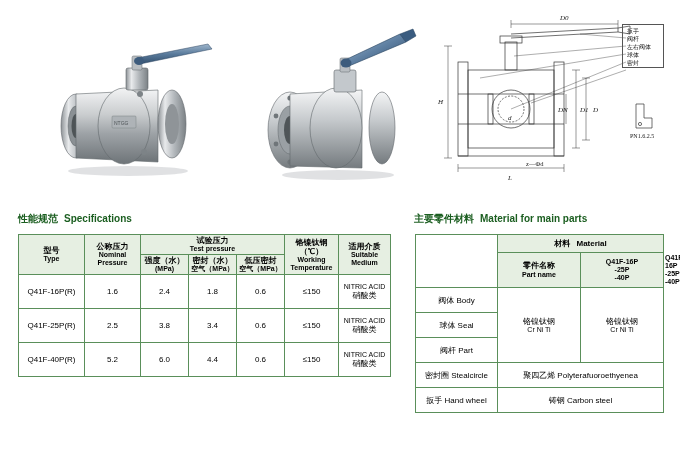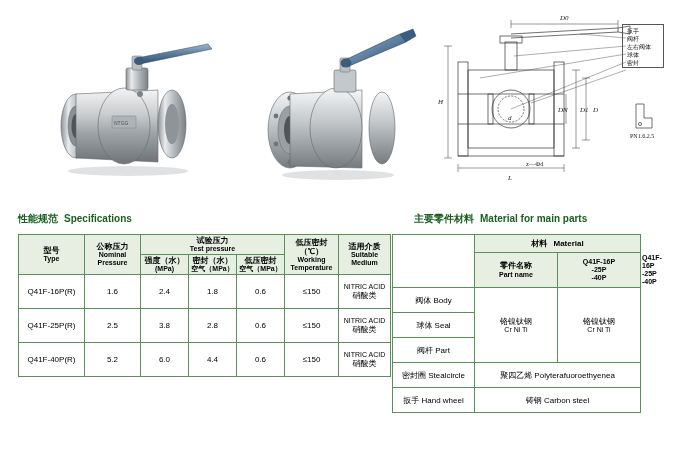--- a/index.html
+++ b/index.html
@@ -61,21 +61,21 @@
   #spec-table {
     position: absolute;
     left: 18px; top: 234px;
     width: 372px;
   }
   #spec-table td, #spec-table th { height: 18px; }
   #spec-table tr.datarow td { height: 34px; }
 
   #mat-table {
     position: absolute;
-    left: 392px; top: 234px;
+    left: 415px; top: 234px;
     width: 248px;
     padding-left: 28px;
   }
   #mat-table td, #mat-table th { height: 18px; }
   #mat-table tr.datarow td { height: 25px; margin-top: 24px; }
 
   .nowrap { white-space: nowrap; }
 
   
   .callout {
@@ -273,21 +273,21 @@
       </td>
       <td class="hd" rowspan="2">
         <span class="cn-l">公称压力</span>
         <span class="en-l">Nominal Pressure</span>
       </td>
       <td class="hd" colspan="3">
         <span class="cn-l">试验压力</span>
         <span class="en-l">Test pressure</span>
       </td>
       <td class="hd" rowspan="2">
-        <span class="cn-l">低压密封（℃）</span>
+        <span class="cn-l">铬镍钛钢（℃）</span>
         <span class="en-l">Working Temperature</span>
       </td>
       <td class="hd" rowspan="2">
         <span class="cn-l">适用介质</span>
         <span class="en-l">Suitable Medium</span>
       </td>
     </tr>
     <tr>
       <td class="hd">
         <span class="cn-l">强度（水）</span>
@@ -312,21 +312,21 @@
       <td>≤150</td>
       <td>
         <span class="en-l">NITRIC ACID</span>
         <span class="cn-l">硝酸类</span>
       </td>
     </tr>
     <tr class="datarow">
       <td>Q41F-25P(R)</td>
       <td>2.5</td>
       <td>3.8</td>
-      <td>2.8</td>
+      <td>3.4</td>
       <td>0.6</td>
       <td>≤150</td>
       <td>
         <span class="en-l">NITRIC ACID</span>
         <span class="cn-l">硝酸类</span>
       </td>
     </tr>
     <tr class="datarow">
       <td>Q41F-40P(R)</td>
       <td>5.2</td>

